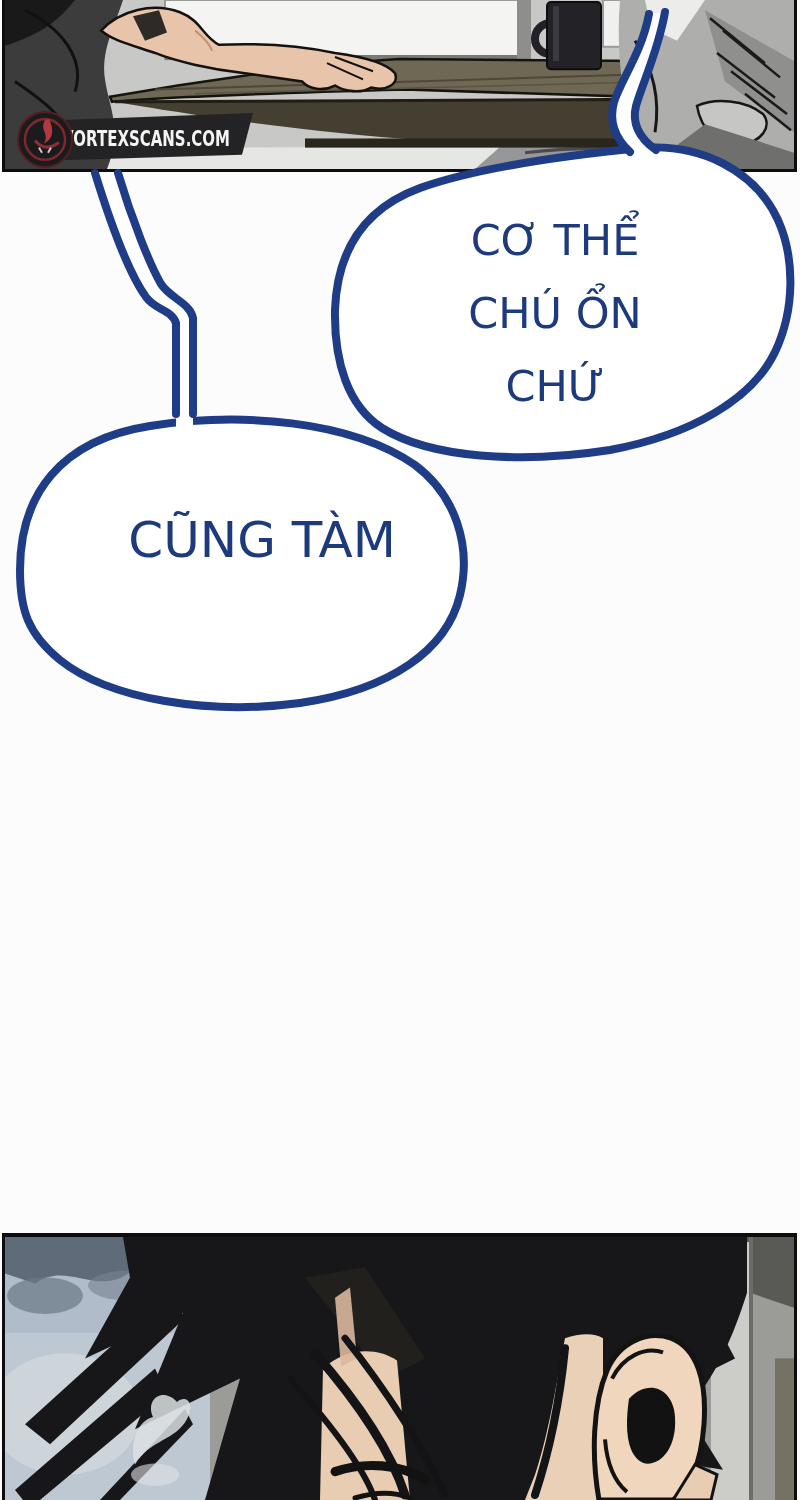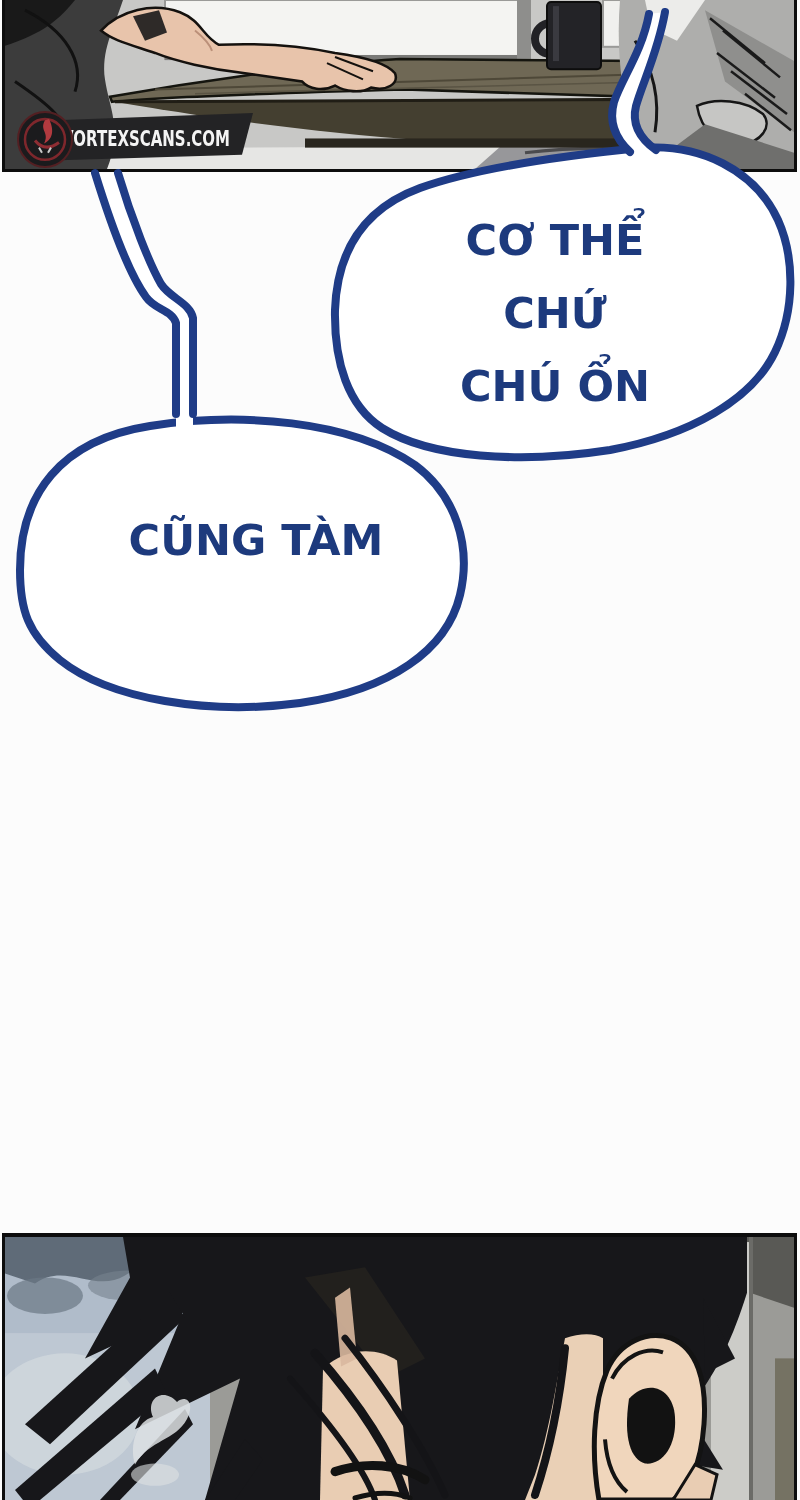--- a/index.html
+++ b/index.html
@@ -18,25 +18,25 @@
     left:2px;top:1233px;width:795px;height:267px;
     border-left:3px solid #0d0d0d;border-right:3px solid #0d0d0d;border-top:4px solid #0d0d0d;
     background:#a6a6a2;
   }
   .panel svg{display:block;width:100%;height:100%;}
   .overlay{
     position:absolute;left:0;top:0;width:800px;height:1500px;pointer-events:none;z-index:5;
   }
   .bubble-text{
     position:absolute;z-index:6;display:flex;flex-direction:column;align-items:center;
-    color:#1d3a7d;font-weight:bold;
+    color:#1d3a7d;font-weight:normal;
   }
   .bubble-text span{display:block;white-space:nowrap;}
   .bt1{left:355px;top:204px;width:400px;font-size:43px;line-height:73px;}
-  .bt2{left:56px;top:505px;width:400px;font-size:43px;line-height:70px;}
+  .bt2{left:62px;top:505px;width:400px;font-size:50px;line-height:70px;}
   .smudge{position:absolute;border-radius:50%;background:#e6e4e1;opacity:.55;z-index:1;}
   .smudge-a{left:104px;top:620px;width:46px;height:34px;}
   .smudge-b{left:300px;top:436px;width:40px;height:16px;opacity:.35;}
 </style>
 </head>
 <body>
 
 <div class="page">
 
   <div class="smudge smudge-a"></div>
@@ -136,22 +136,22 @@
 
     <g>
       <path d="M 95 173 C 112 228, 130 275, 146 297 C 155 310, 172 310, 176 323 L 176 432 L 193 432 L 193 318 C 190 303, 170 298, 161 284 C 150 265, 132 220, 118 173 Z" fill="#ffffff"></path>
       <path d="M 95 173 C 112 228, 130 275, 146 297 C 155 310, 172 310, 176 323 L 176 414" fill="none" stroke="#1f3c87" stroke-width="8" stroke-linecap="round"></path>
       <path d="M 118 173 C 132 220, 150 265, 161 284 C 170 298, 190 303, 193 318 L 193 414" fill="none" stroke="#1f3c87" stroke-width="8" stroke-linecap="round"></path>
     </g>
   </svg>
 
   <div class="bubble-text bt1">
     <span>CƠ THỂ</span>
+    <span>CHÚ ỔN</span>
     <span>CHỨ</span>
-    <span>CHÚ ỔN</span>
   </div>
   <div class="bubble-text bt2">
     <span>CŨNG TÀM</span>
   </div>
 
   <div class="panel panel-bottom">
     <svg viewBox="0 0 789 260" preserveAspectRatio="none">
       <rect x="0" y="0" width="789" height="260" fill="#9b9b97"></rect>
 
       <g>

